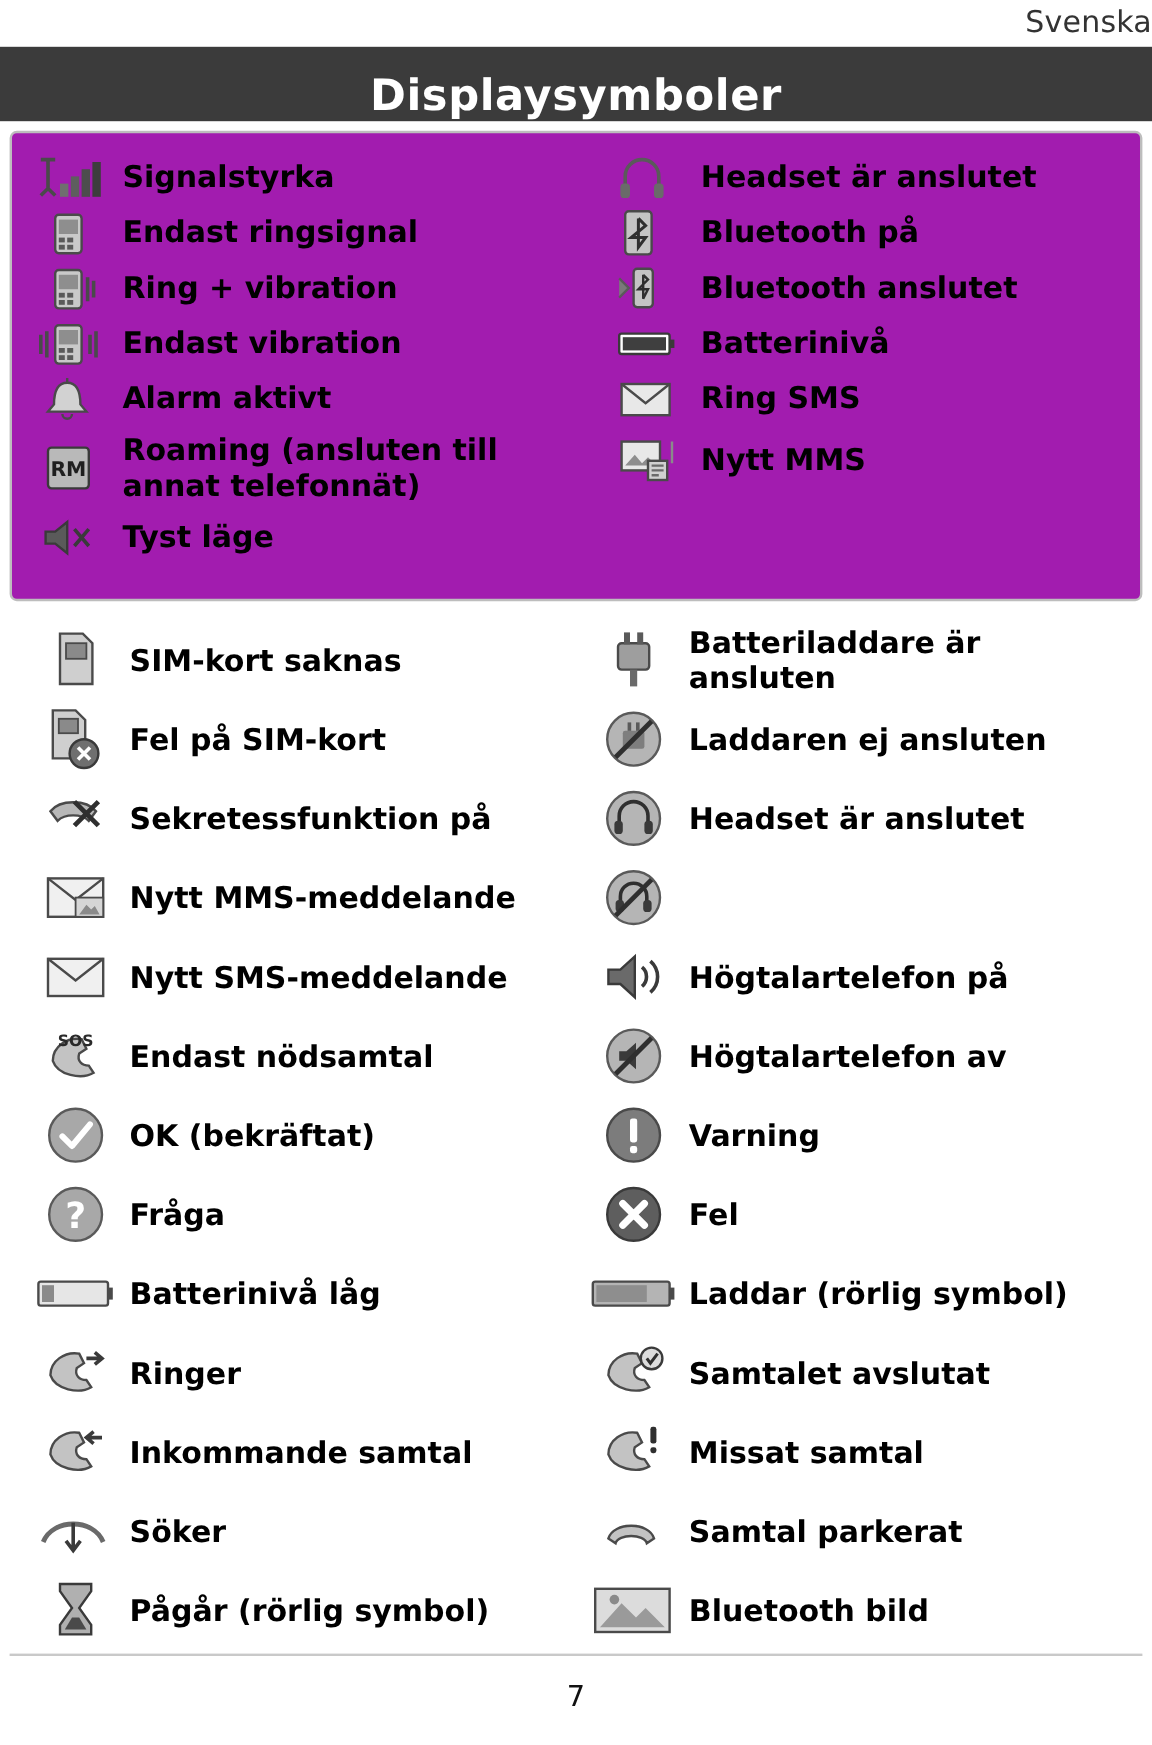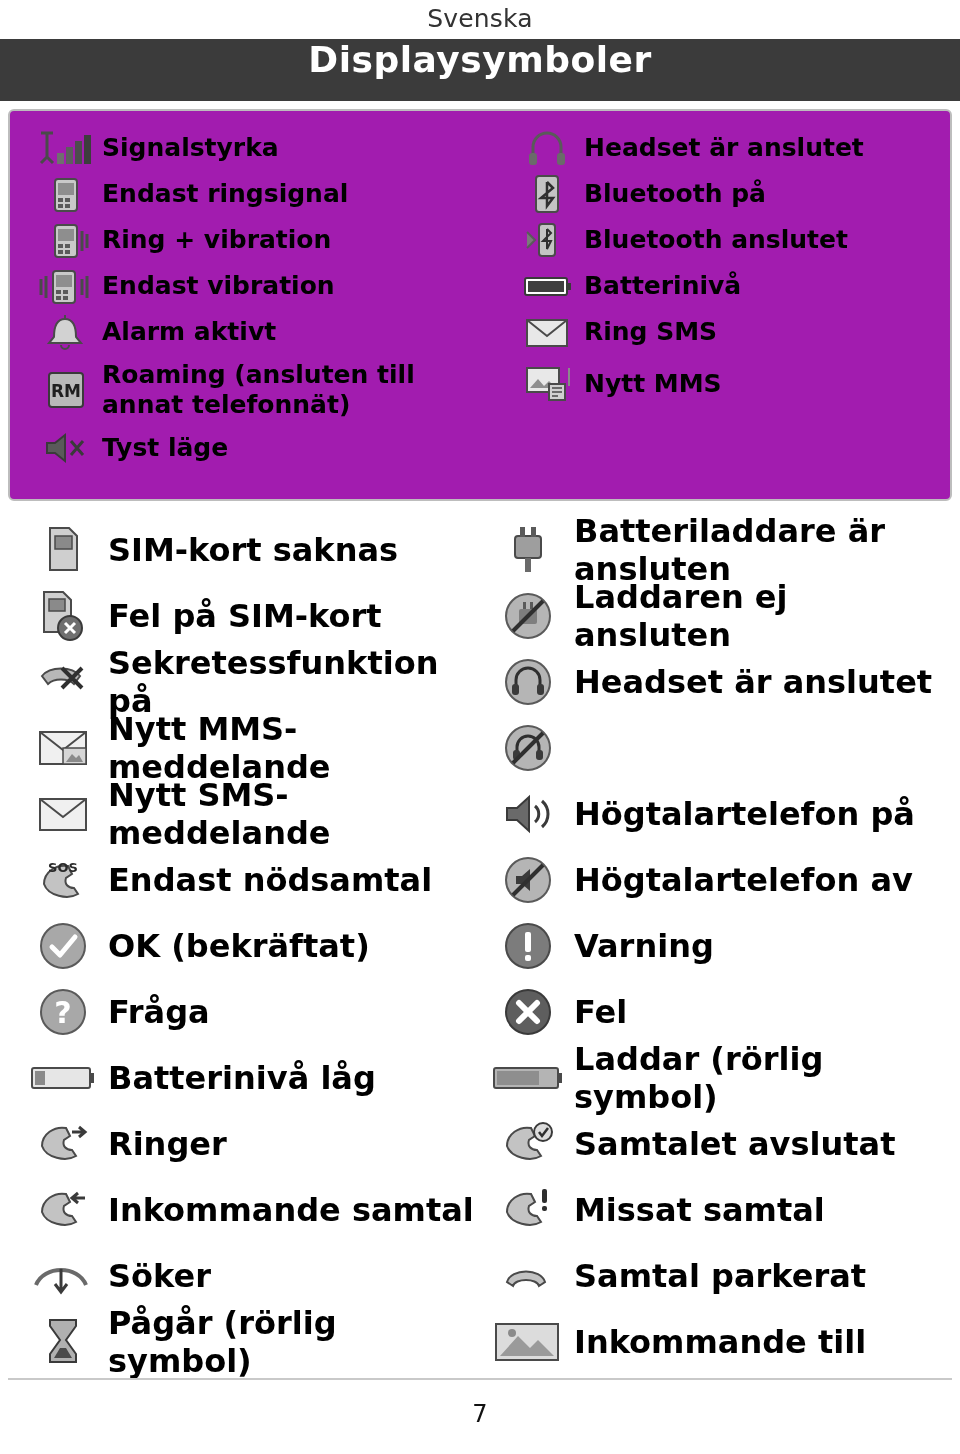--- a/index.html
+++ b/index.html
@@ -9,32 +9,32 @@
     height: 1454px;
     background: #ffffff;
     font-family: "DejaVu Sans", "Liberation Sans", sans-serif;
     color: #000000;
     position: relative;
     overflow: hidden;
   }
 
   
   .lang {
-    text-align: center;
+    text-align: right;
     font-size: 25px;
     color: #333333;
     padding-top: 4px;
     letter-spacing: 0.2px;
   }
   .titlebar {
     margin-top: 6px;
     background: #3b3b3b;
     height: 62px;
     display: flex;
-    align-items: flex-start;
+    align-items: flex-end;
     justify-content: center;
   }
   .titlebar .title {
     color: #ffffff;
     font-size: 36px;
     font-weight: bold;
     letter-spacing: 0.5px;
   }
 
   
@@ -58,21 +58,21 @@
     display: flex;
     align-items: center;
     min-height: 46px;
     margin-bottom: 0px;
   }
   .row .ico {
     width: 74px;
     min-width: 74px;
     display: flex;
     align-items: center;
-    justify-content: center;
+    justify-content: flex-start;
   }
   .row .lbl {
     font-size: 25px;
     font-weight: bold;
     line-height: 1.22;
   }
   .toppanel .row .lbl { font-weight: bold; }
 
   
   .bottom {
@@ -94,21 +94,21 @@
   }
   .brow .ico {
     width: 90px;
     min-width: 90px;
     display: flex;
     align-items: center;
     justify-content: center;
     text-align: right;
   }
   .brow .lbl {
-    font-size: 32px;
+    font-size: 25px;
     font-weight: bold;
   }
   .bcolB .brow .ico { width: 92px; min-width: 92px; }
 
   
   .footer {
     position: absolute;
     bottom: 26px;
     left: 0;
     width: 100%;
@@ -580,19 +580,19 @@
     </div>
 
     <div class="brow">
       <div class="ico">
         <svg class="gi" width="76" height="48" viewBox="0 0 76 48">
           <rect x="6" y="6" width="62" height="36" fill="#dcdcdc" stroke="#4a4a4a" stroke-width="2"></rect>
           <path d="M10 38 L28 18 L40 30 L48 22 L64 38 Z" fill="#9a9a9a"></path>
           <circle cx="22" cy="15" r="4" fill="#8a8a8a"></circle>
         </svg>
       </div>
-      <div class="lbl">Inkommande till</div>
+      <div class="lbl">Bluetooth bild</div>
     </div>
   </div>
 </div>
 
 <div class="footrule"></div>
 <div class="footer">7</div>
 
 </body></html>

